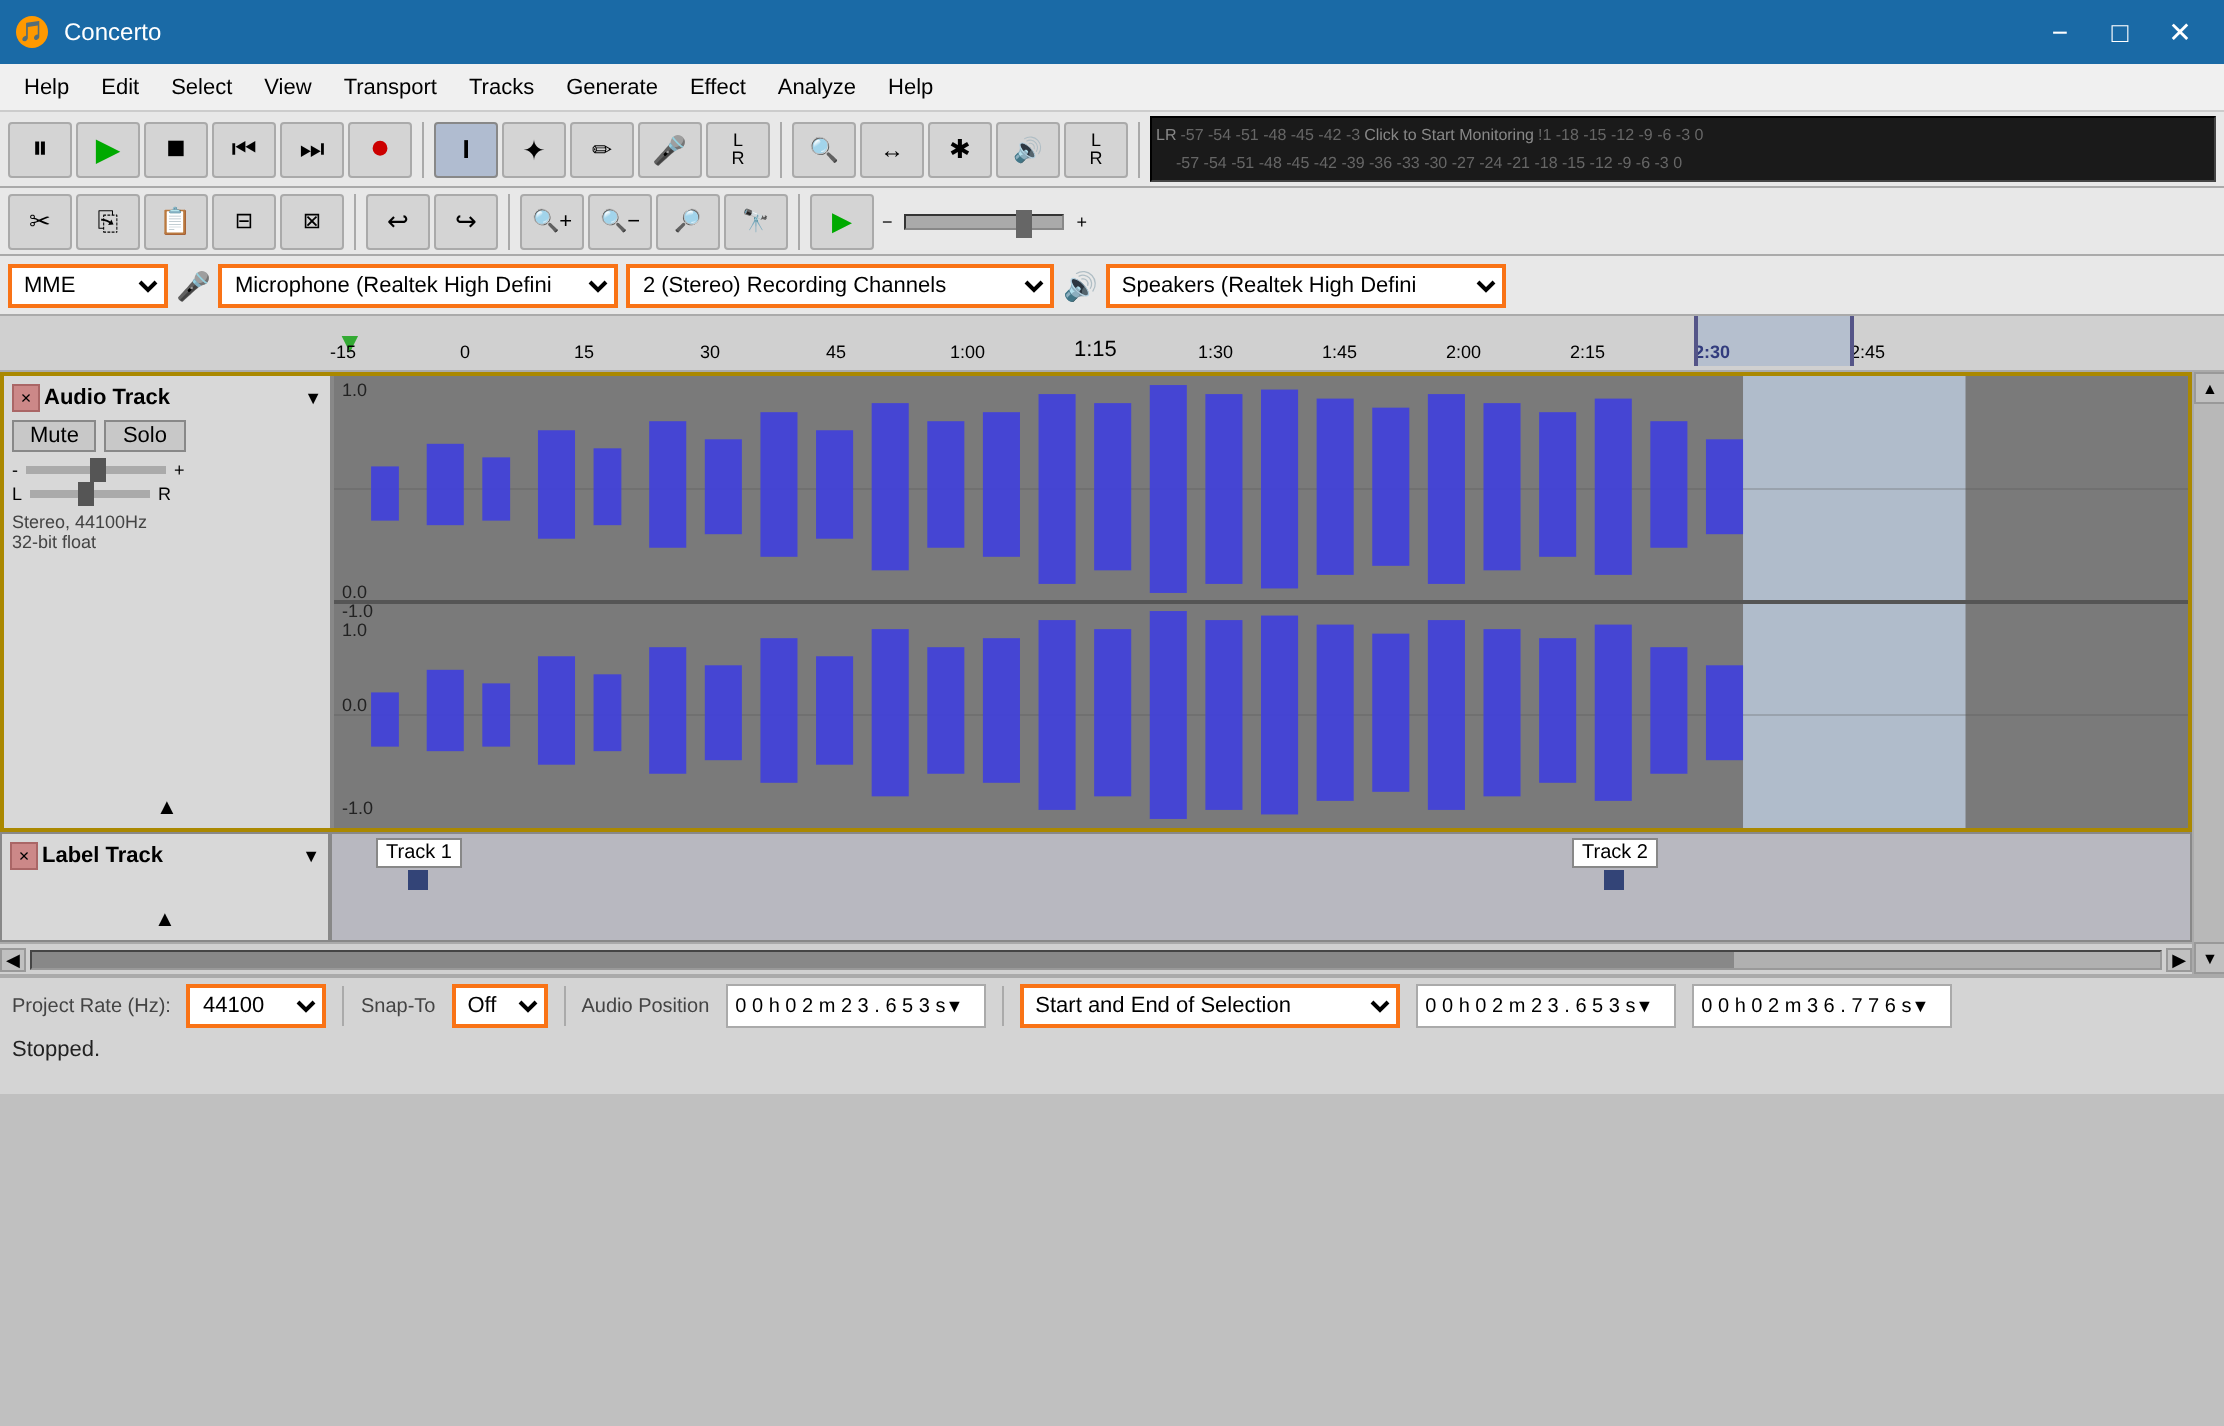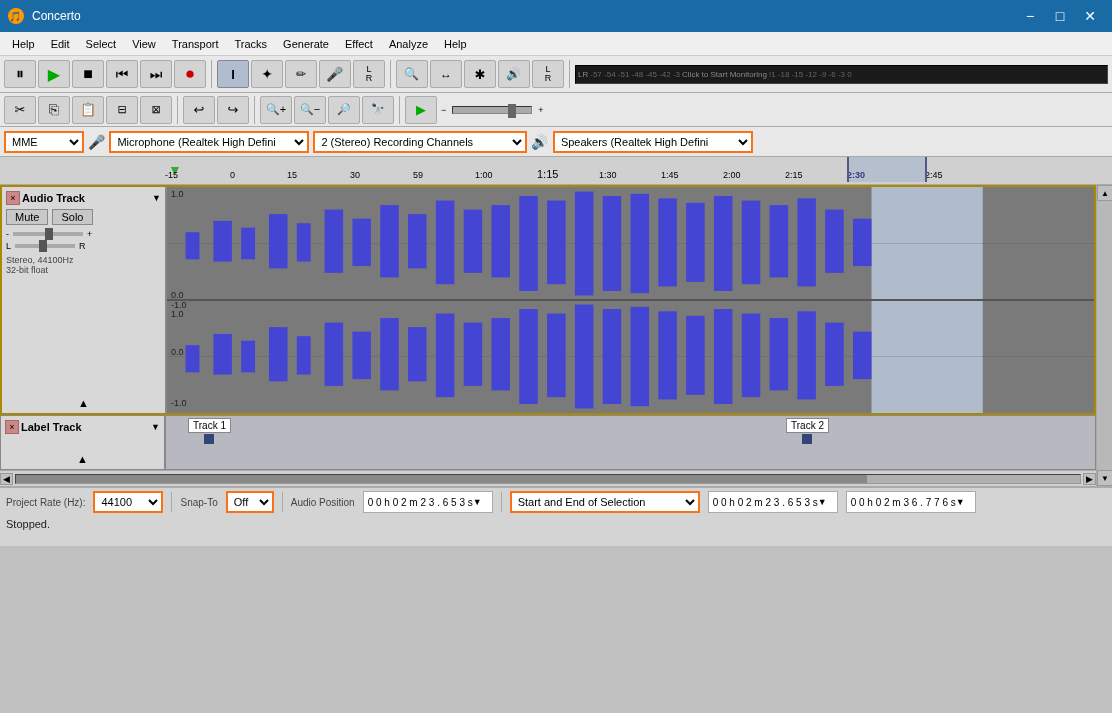--- a/index.html
+++ b/index.html
@@ -142,20 +142,24 @@
     <div class="toolbar-sep"></div>
 
     <div style="display:flex;flex-direction:column;flex:1;gap:1px;background:#1a1a1a;padding:2px;border:1px inset #444;">
       <div style="display:flex;align-items:center;gap:2px;height:13px;">
         <span style="color:#888;font-size:8px;min-width:8px;">L<br style="display:none">R</span>
         <div style="display:flex;gap:1px;">
           <span style="color:#666;font-size:8px;">-57 -54 -51 -48 -45 -42 -3</span>
         </div>
         <span style="color:#888;font-size:8px;cursor:pointer;">Click to Start Monitoring</span>
         <span style="color:#666;font-size:8px;">!1 -18 -15 -12 -9 -6 -3 0</span>
+      </div>
+      <div style="display:flex;align-items:center;gap:2px;height:13px;">
+        <span style="color:#888;font-size:8px;min-width:8px;"></span>
+        <span style="color:#666;font-size:8px;">-57 -54 -51 -48 -45 -42 -39 -36 -33 -30 -27 -24 -21 -18 -15 -12 -9 -6 -3 0</span>
       </div>
     </div>
   </div>
 
   <div class="toolbar-row2">
     <button class="tb-btn" style="font-size:13px;">✂</button>
     <button class="tb-btn" style="font-size:13px;">⎘</button>
     <button class="tb-btn" style="font-size:13px;">📋</button>
     <button class="tb-btn" style="font-size:11px;">⊟</button>
     <button class="tb-btn" style="font-size:11px;">⊠</button>
@@ -198,21 +202,21 @@
   </select>
 </div>
 
 <div class="timeline-ruler">
   <span style="position:absolute;left:168px;top:5px;font-size:14px;color:#3a3;">▼</span>
   <div class="ruler-inner">
     <span style="position:absolute;left:0px;bottom:2px;font-size:9px;">-15</span>
     <span style="position:absolute;left:65px;bottom:2px;font-size:9px;">0</span>
     <span style="position:absolute;left:122px;bottom:2px;font-size:9px;margin-top:22px;">15</span>
     <span style="position:absolute;left:185px;bottom:2px;font-size:9px;">30</span>
-    <span style="position:absolute;left:248px;bottom:2px;font-size:9px;">59</span>
+    <span style="position:absolute;left:248px;bottom:2px;font-size:9px;">45</span>
     <span style="position:absolute;left:310px;bottom:2px;font-size:9px;">1:00</span>
     <span style="position:absolute;left:372px;bottom:2px;font-size:11px;">1:15</span>
     <span style="position:absolute;left:434px;bottom:2px;font-size:9px;">1:30</span>
     <span style="position:absolute;left:496px;bottom:2px;font-size:9px;">1:45</span>
     <span style="position:absolute;left:558px;bottom:2px;font-size:9px;">2:00</span>
     <span style="position:absolute;left:620px;bottom:2px;font-size:9px;">2:15</span>
     <span style="position:absolute;left:682px;bottom:2px;font-size:9px;font-weight:bold;color:#226;">2:30</span>
     <span style="position:absolute;left:760px;bottom:2px;font-size:9px;">2:45</span>
 
     <div style="position:absolute;left:682px;top:0;width:80px;height:100%;background:rgba(100,140,200,0.25);border-left:2px solid #558;border-right:2px solid #558;"></div>

